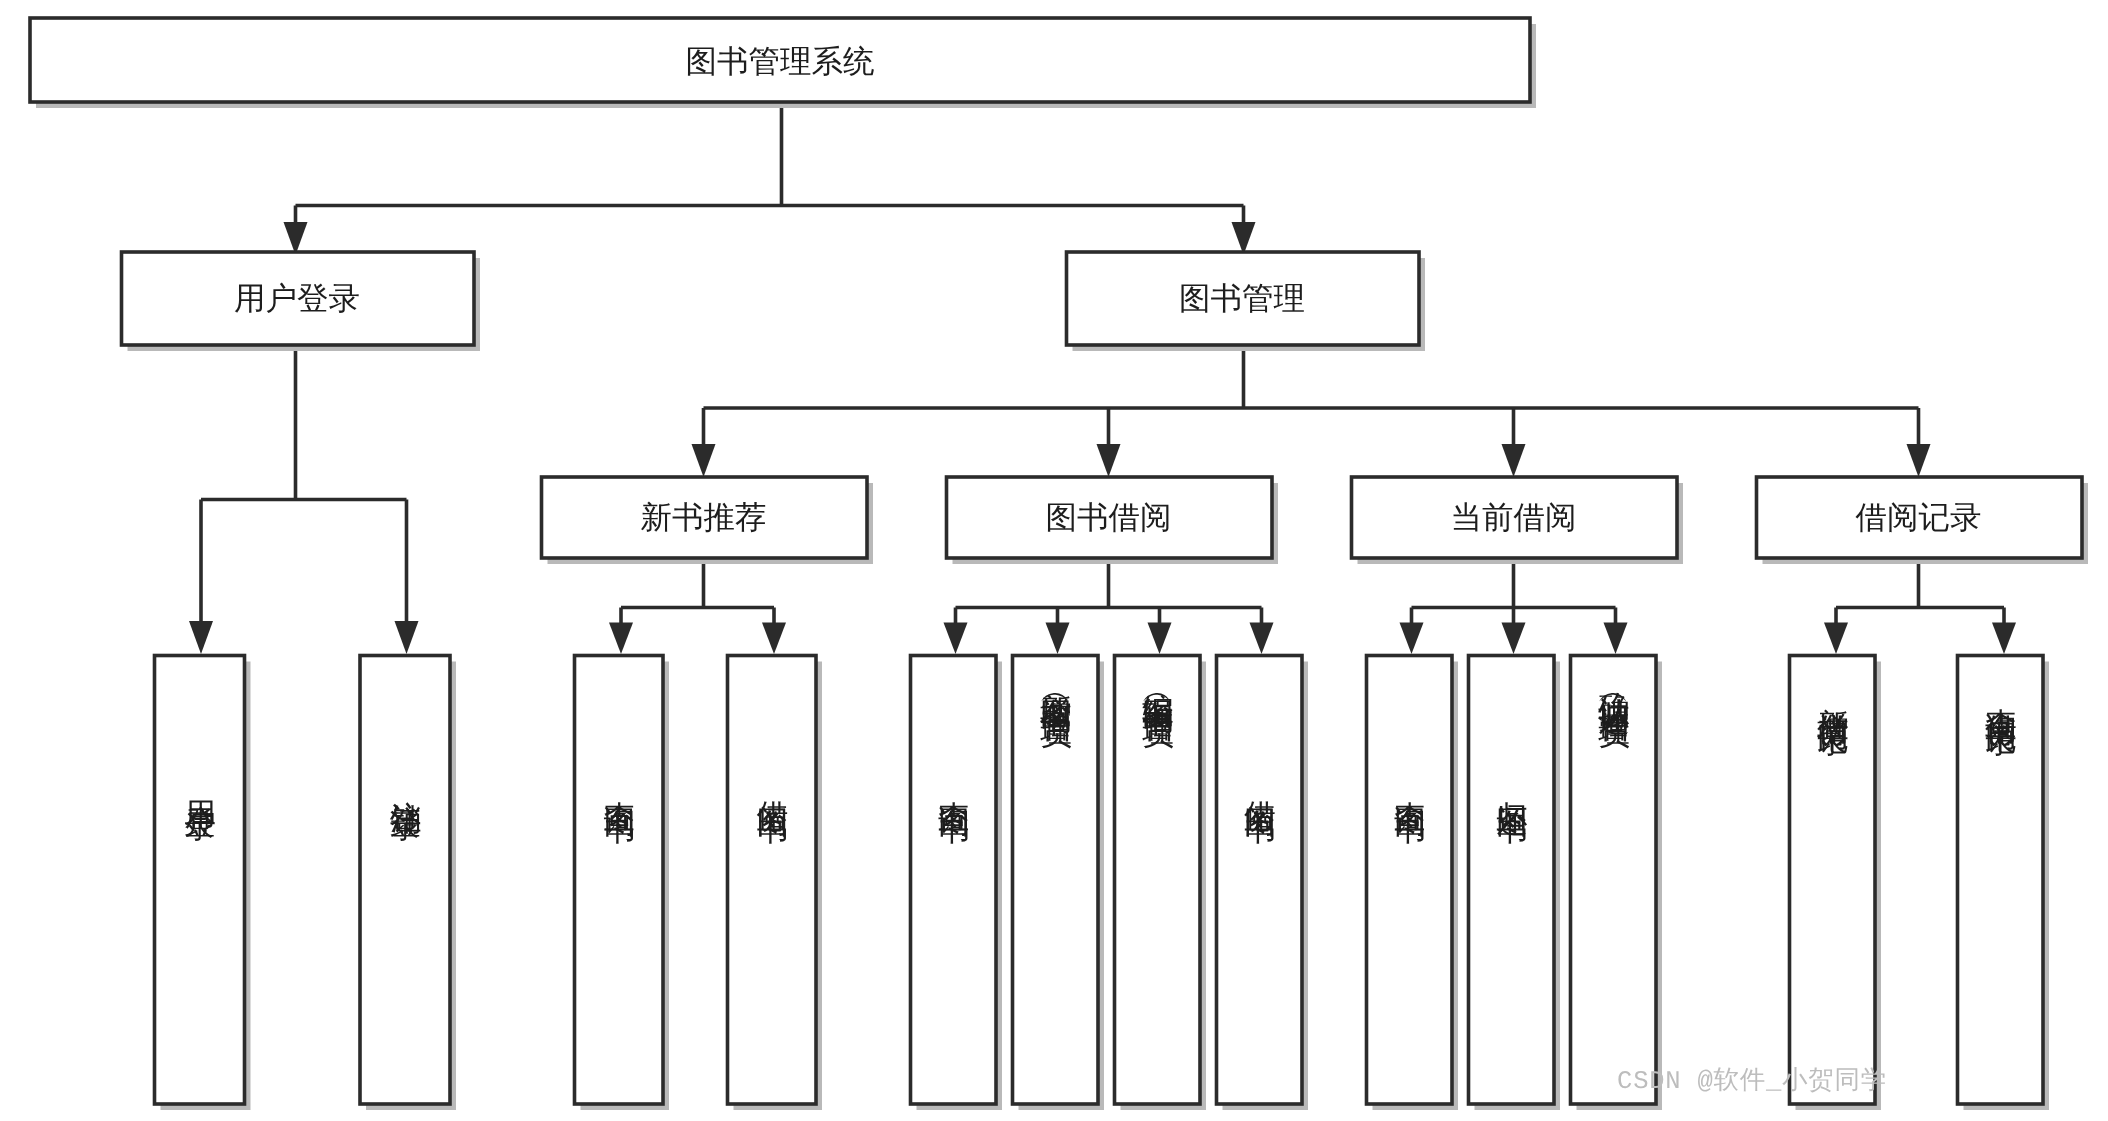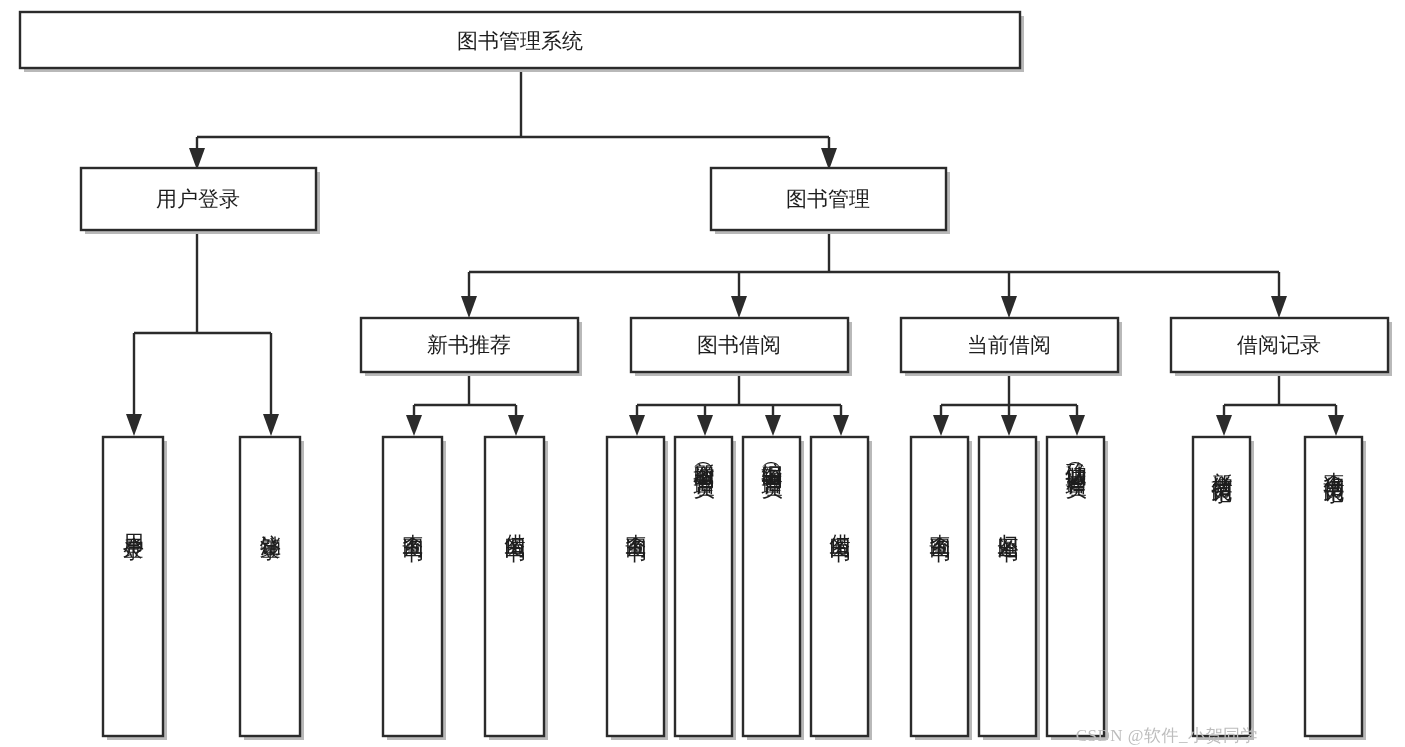--- a/index.html
+++ b/index.html
@@ -63,22 +63,22 @@
     font-family: "DejaVu Sans", "Liberation Sans", sans-serif;
     font-size: 21px;
     line-height: 1.0;
     color: #1d1d1d;
     letter-spacing: 2.5px;
     white-space: nowrap;
   }
   .watermark {
     position: absolute;
     right: 8px;
-    bottom: 0;
-    font-family: Liberation Serif, serif;
+    bottom: 16px;
+    font-family: Liberation Mono, monospace;
     font-size: 17px;
     color: #bdbdbd;
     letter-spacing: 0.5px;
     white-space: nowrap;
   }
 </style>
 </head>
 <body>
 
 <div id="diagram-root">

